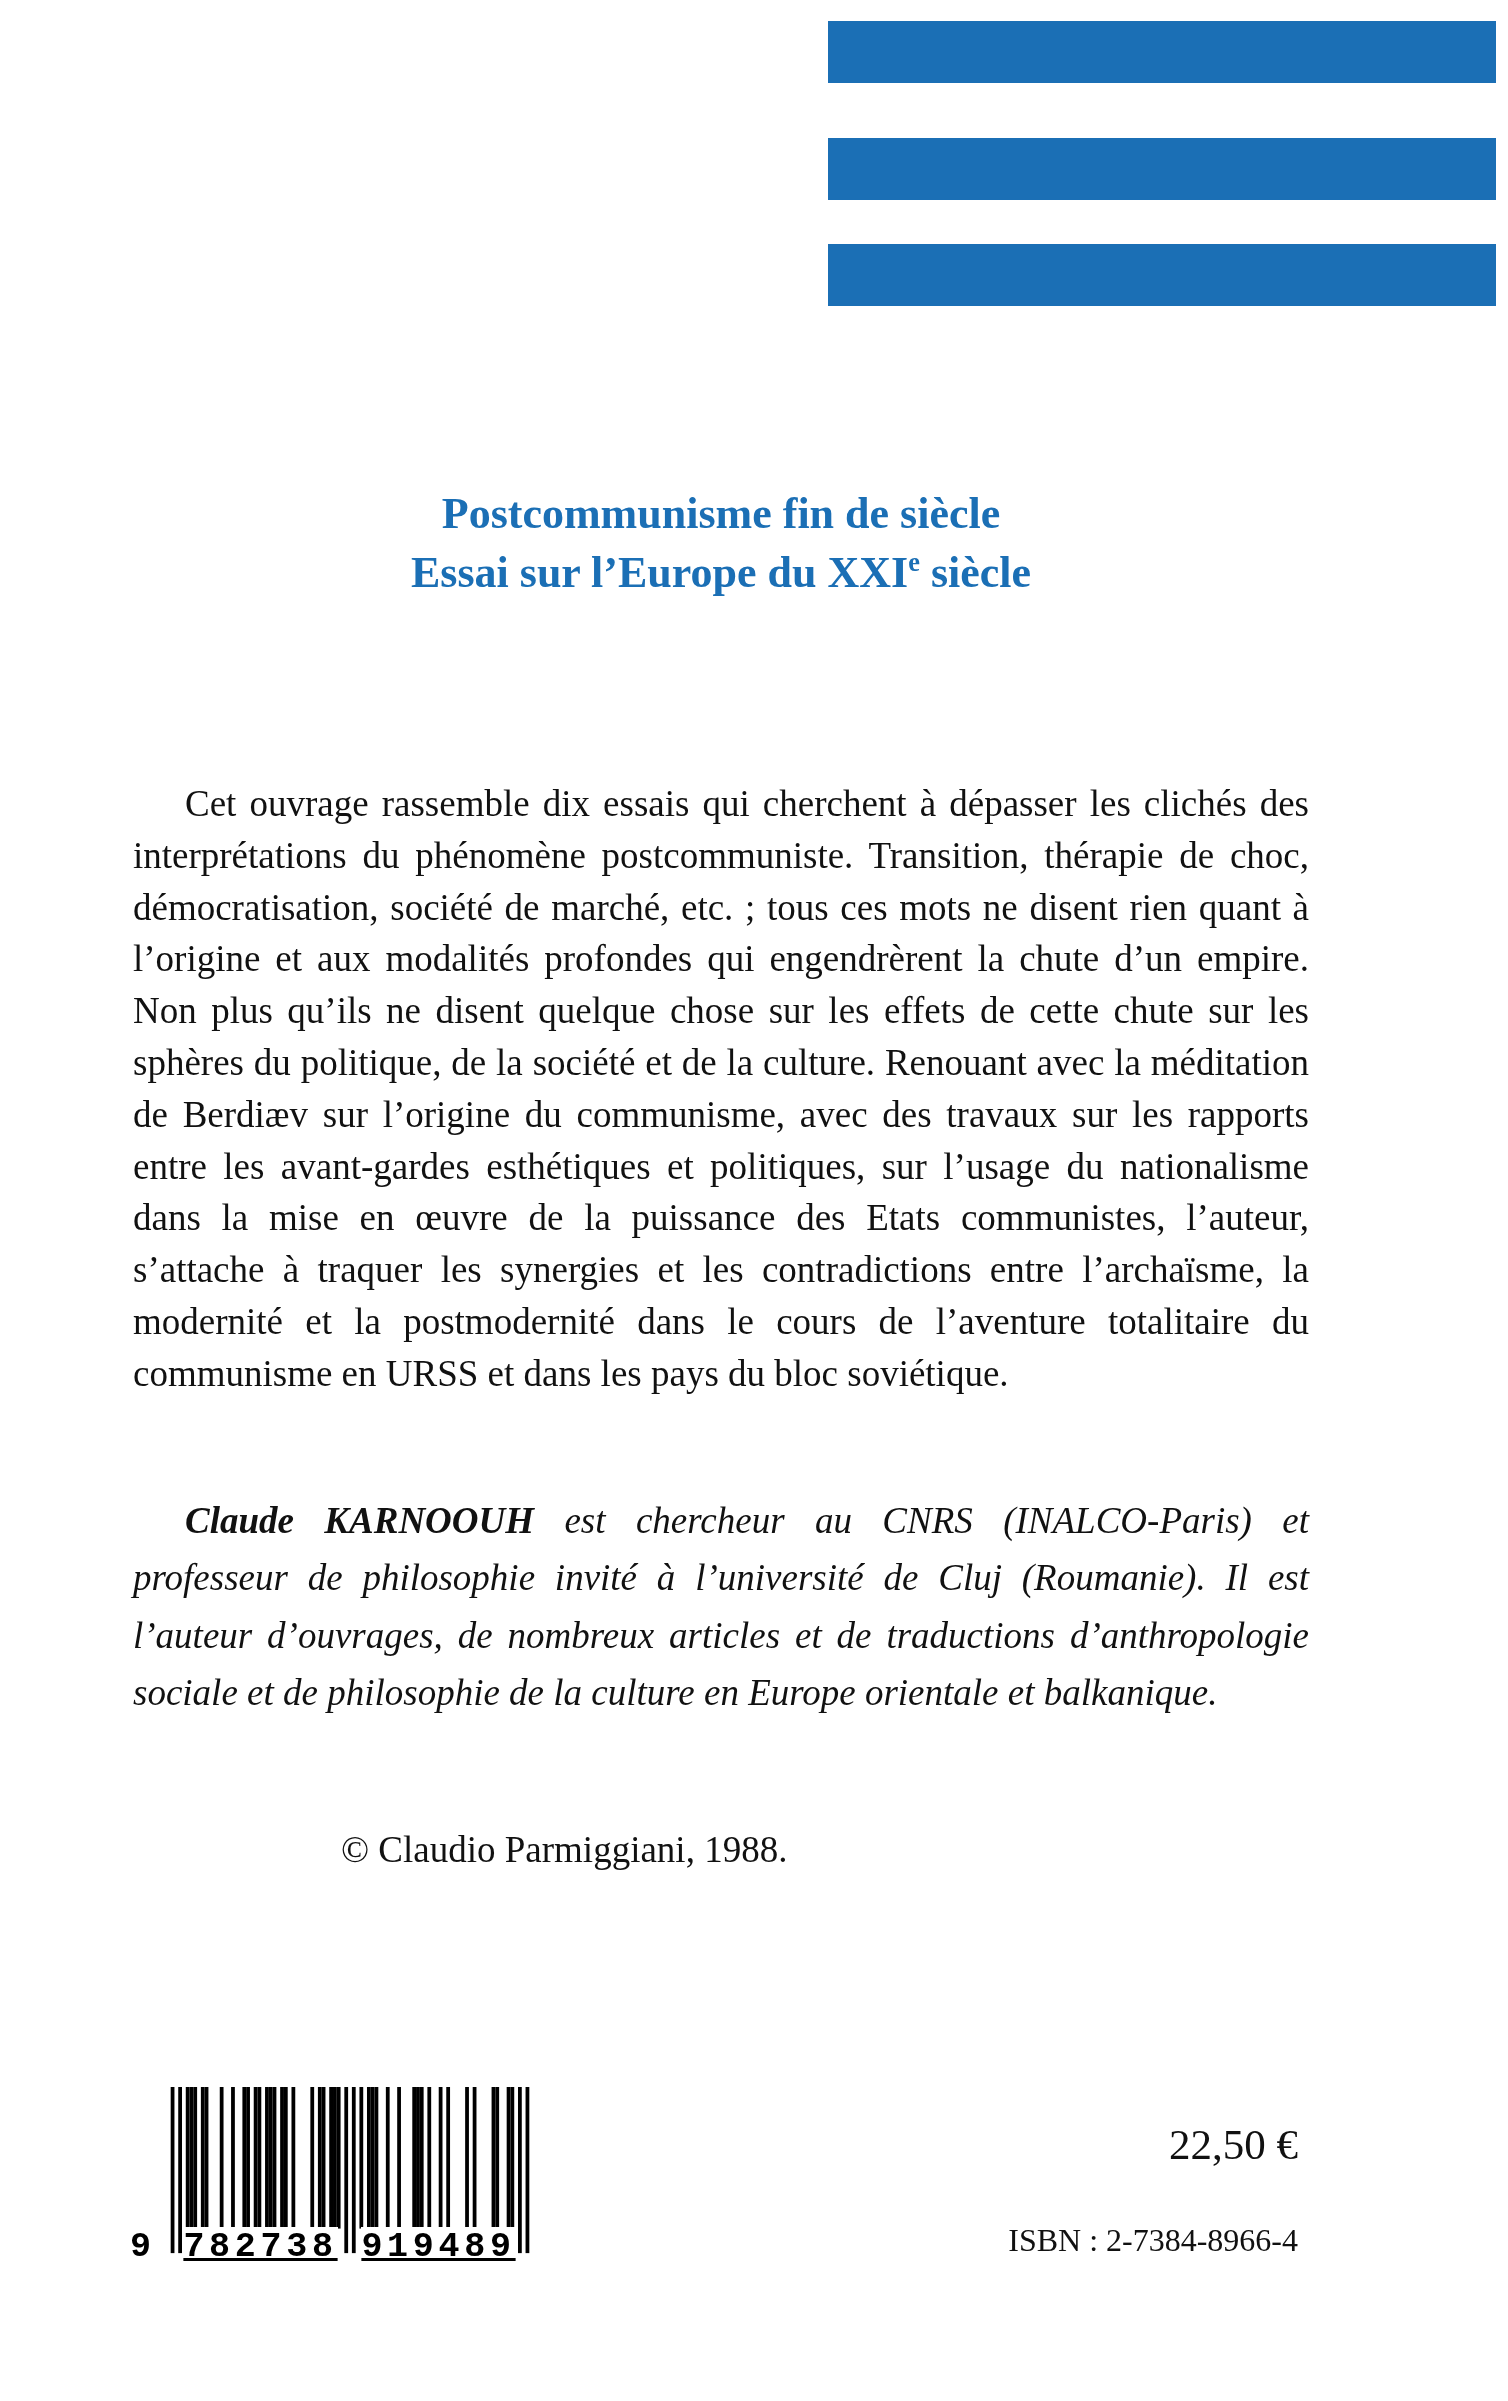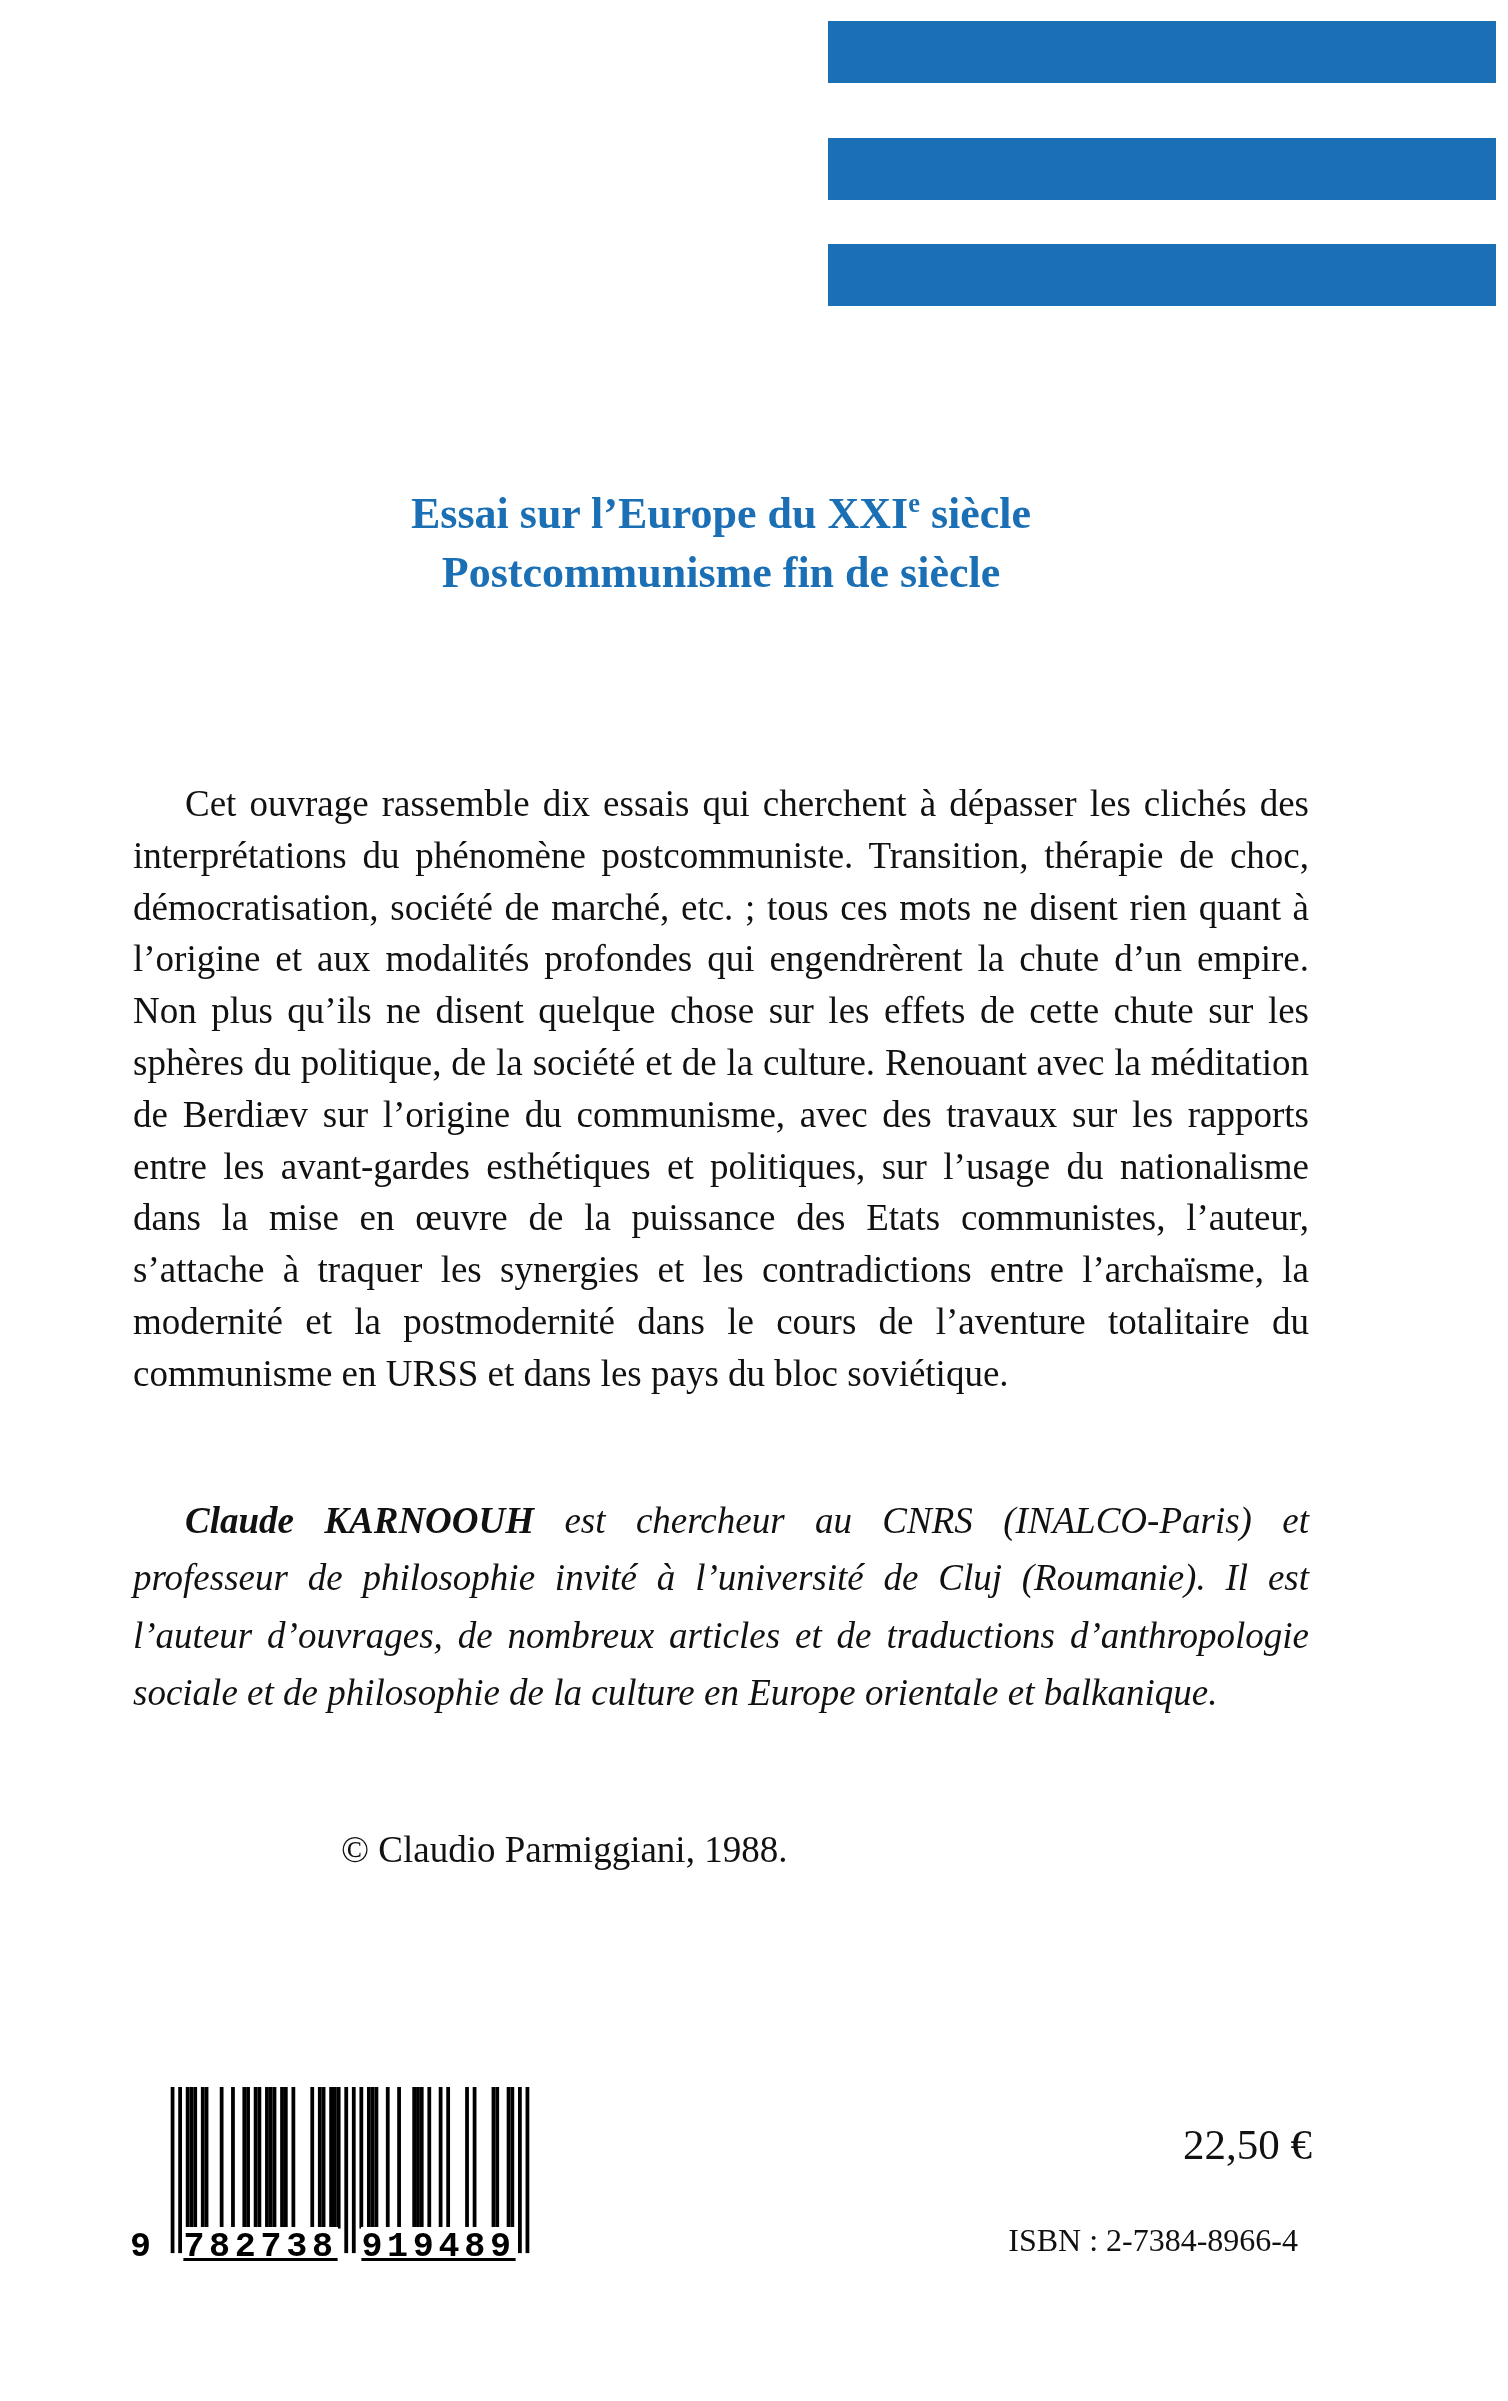--- a/index.html
+++ b/index.html
@@ -110,21 +110,21 @@
     line-height: 40px;
   }
   .barcode .bc-digit-first { left: 1.9px; width: 34px; text-align: left; }
   .barcode .bc-group { background: #ffffff; text-align: center; letter-spacing: 4.7px; text-decoration: underline; }
   .barcode .bc-group.g1 { left: 55px;  width: 155px; }
   .barcode .bc-group.g2 { left: 233px; width: 155px; }
 
   
   .price {
     position: absolute;
-    right: 196px;
+    right: 210px;
     top: 2120px;
     font-size: 43px;
     text-align: right;
   }
   .isbn {
     position: absolute;
     right: 210px;
     top: 2222px;
     font-size: 32px;
     text-align: center;
@@ -133,22 +133,22 @@
 </head>
 <body>
 
 <div id="cover">
 
   <div class="stripe s1" style="background: rgb(27, 111, 181);"></div>
   <div class="stripe s2" style="background: rgb(27, 111, 181);"></div>
   <div class="stripe s3" style="background: rgb(27, 111, 181);"></div>
 
   <div class="title-block" style="color: rgb(27, 111, 181);">
+    <div>Postcommunisme fin de siècle</div>
     <div><span>Essai sur l’Europe du XXI</span><sup>e</sup><span> siècle</span></div>
-    <div>Postcommunisme fin de siècle</div>
   </div>
 
   <p class="synopsis">Cet ouvrage rassemble dix essais qui cherchent à dépasser les clichés des interprétations du phénomène postcommuniste. Transition, thérapie de choc, démocratisation, société de marché, etc. ; tous ces mots ne disent rien quant à l’origine et aux modalités profondes qui engendrèrent la chute d’un empire. Non plus qu’ils ne disent quelque chose sur les effets de cette chute sur les sphères du politique, de la société et de la culture. Renouant avec la méditation de Berdiæv sur l’origine du communisme, avec des travaux sur les rapports entre les avant-gardes esthétiques et politiques, sur l’usage du nationalisme dans la mise en œuvre de la puissance des Etats communistes, l’auteur, s’attache à traquer les synergies et les contradictions entre l’archaïsme, la modernité et la postmodernité dans le cours de l’aventure totalitaire du communisme en URSS et dans les pays du bloc soviétique.</p>
 
   <p class="bio"><span class="bio-name">Claude KARNOOUH</span><span> est chercheur au CNRS (INALCO-Paris) et professeur de philosophie invité à l’université de Cluj (Roumanie). Il est l’auteur d’ouvrages, de nombreux articles et de traductions d’anthropologie sociale et de philosophie de la culture en Europe orientale et balkanique.</span></p>
 
   <div class="credit">
     <div class="credit-line2">© Claudio Parmiggiani, 1988.</div>
   </div>
 

